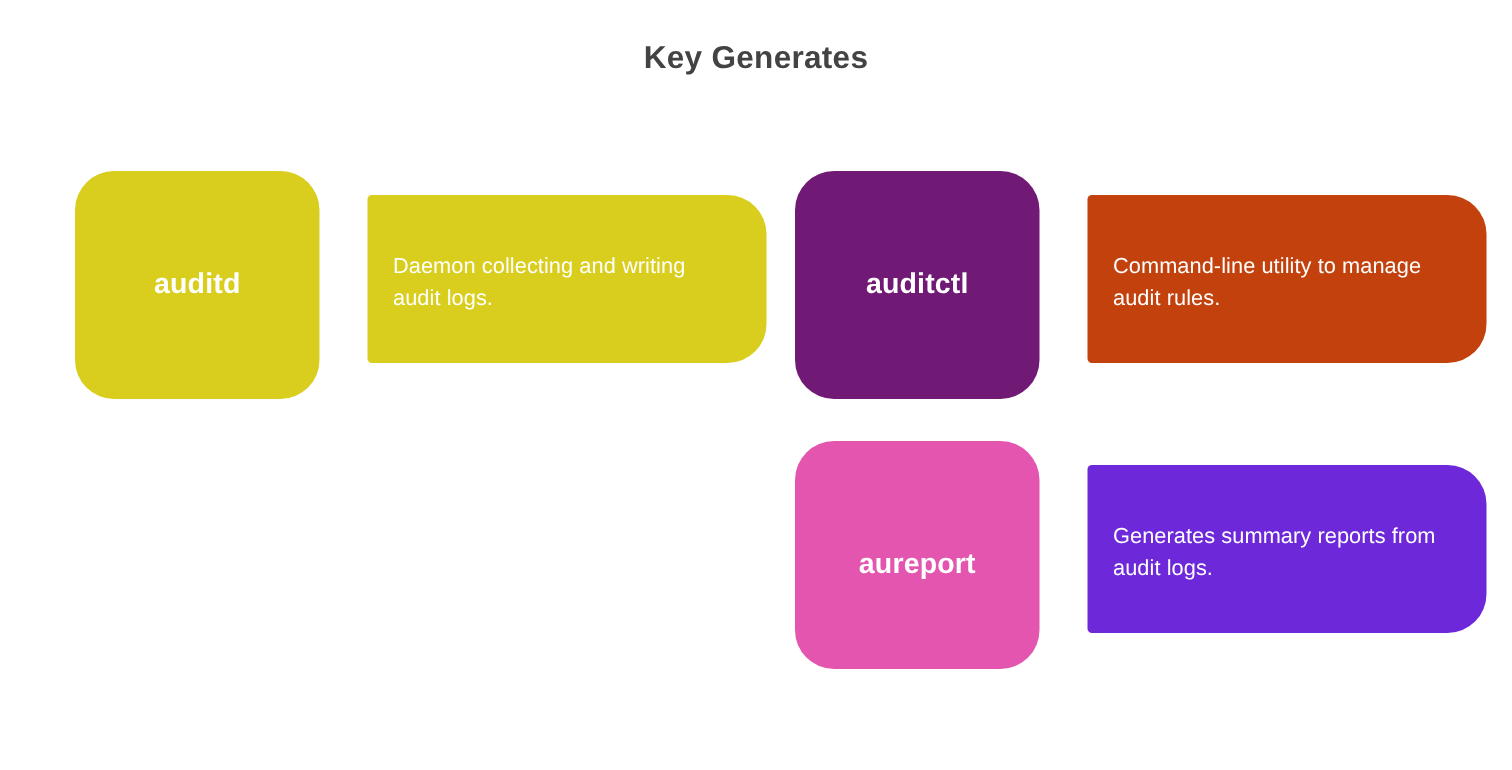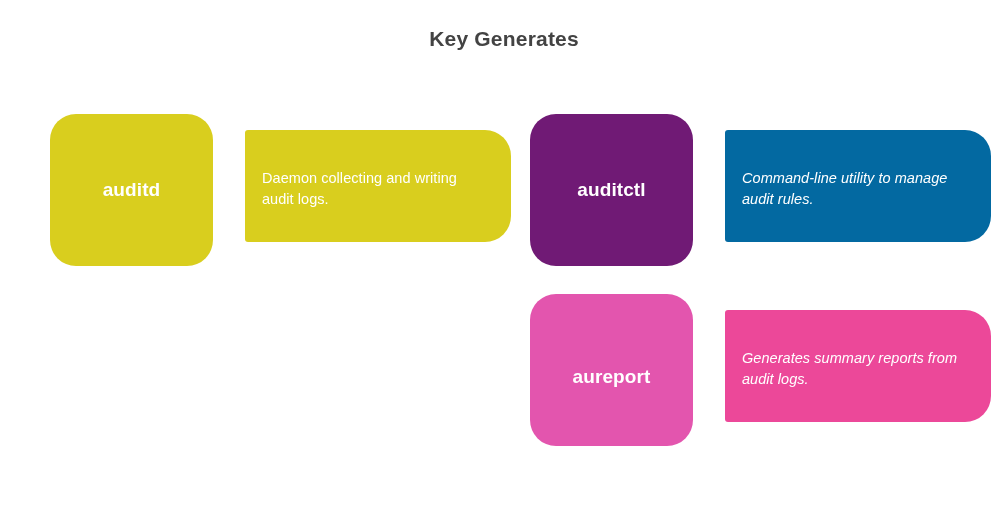--- a/index.html
+++ b/index.html
@@ -129,29 +129,29 @@
       </div>
       <div class="card-desc-panel two-line" style="background: rgb(217, 206, 30);">
         <span class="card-desc-text" style="color: rgb(255, 255, 255);">Daemon collecting and writing audit logs.</span>
       </div>
     </div>
 
     <div class="component-card col-1 row-0">
       <div class="card-label-panel" style="background: #701a75;">
         <span class="card-label-text" style="color: rgb(255, 255, 255);">auditctl</span>
       </div>
-      <div class="card-desc-panel two-line" style="background: #0369a1; font-style: italic;">
+      <div class="card-desc-panel two-line" style="background: #c2410c;">
         <span class="card-desc-text" style="color: rgb(255, 255, 255);">Command-line utility to manage audit rules.</span>
       </div>
     </div>
 
 
     <div class="component-card col-1 row-1">
       <div class="card-label-panel" style="background: rgb(227, 85, 174);">
         <span class="card-label-text" style="color: rgb(255, 255, 255); margin-top: 13px;">aureport</span>
       </div>
-      <div class="card-desc-panel two-line" style="background: #ec4899; font-style: italic;">
+      <div class="card-desc-panel two-line" style="background: #6d28d9;">
         <span class="card-desc-text" style="color: rgb(255, 255, 255);">Generates summary reports from audit logs.</span>
       </div>
     </div>
 
   </div>
 </div>
 
 </body></html>

